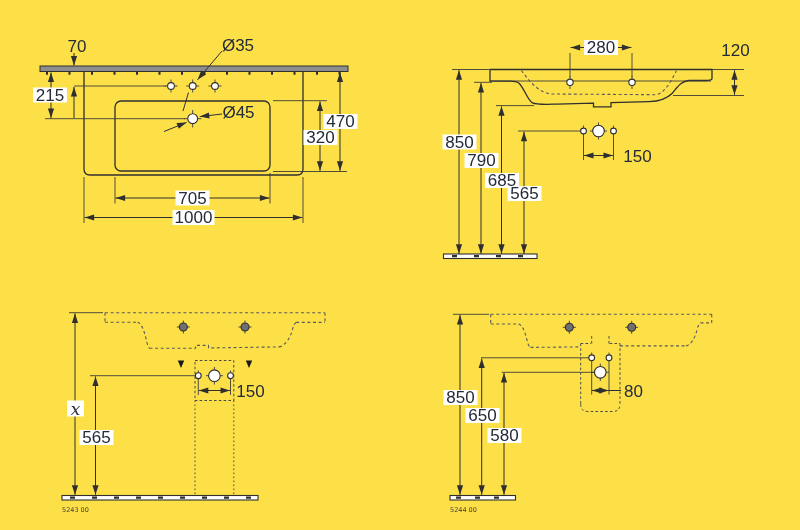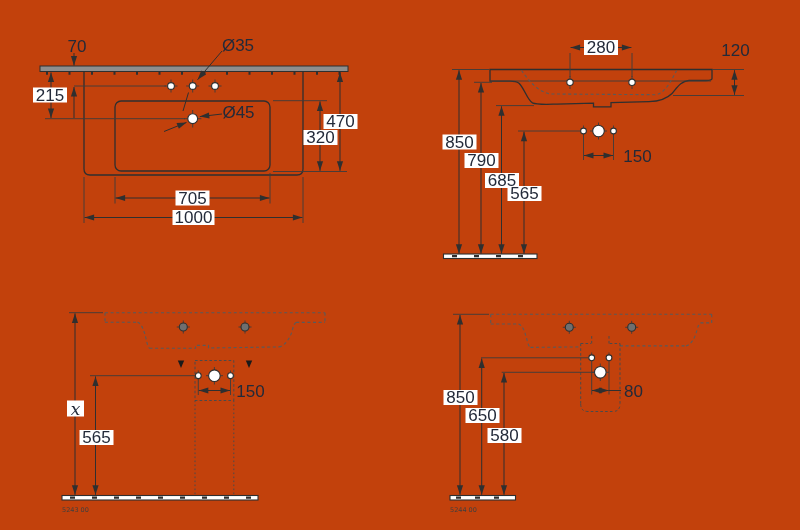--- a/index.html
+++ b/index.html
@@ -1,16 +1,16 @@
 <!DOCTYPE html>
 <html><head>
 <meta charset="utf-8">
 <style>
   html,body{margin:0;padding:0;background:#ffffff;}
-  .canvas{width:800px;height:530px;position:relative;background:#c2410c;overflow:hidden;}
+  .canvas{width:800px;height:530px;position:relative;background:#fde047;overflow:hidden;}
   svg{display:block;}
   .ol{stroke:#2f2f2f;stroke-width:1.3;fill:none;}
   .tl{stroke:#3c3c3c;stroke-width:0.9;fill:none;}
   .dl{stroke:#2f2f2f;stroke-width:1;fill:none;}
   .da{stroke:#5a5a5a;stroke-width:1.1;fill:none;stroke-dasharray:3 2.6;}
   .db{stroke:#4a4a4a;stroke-width:1;fill:none;stroke-dasharray:2.6 2.2;}
   .dt{stroke:#4a4a4a;stroke-width:1;fill:none;stroke-dasharray:1.6 2.4;}
   .hole{fill:#ffffff;stroke:#2f2f2f;stroke-width:1.1;}
   .holedark{fill:#6f6f6f;stroke:#2f2f2f;stroke-width:1.1;}
   .wb{fill:#ffffff;}

